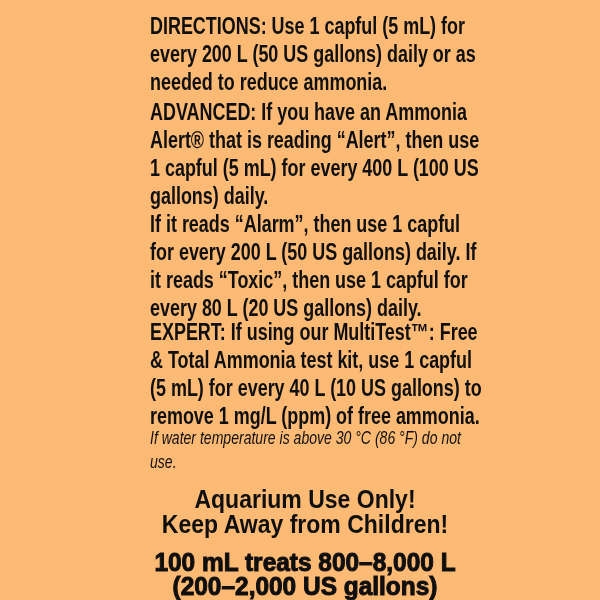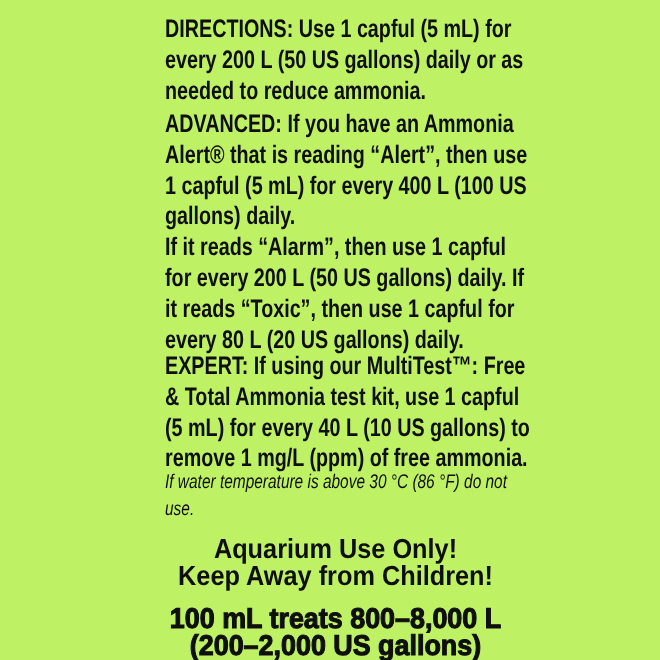--- a/index.html
+++ b/index.html
@@ -4,21 +4,21 @@
 <style>
   html, body {
     margin: 0;
     padding: 0;
     background: #ffffff;
   }
   .label-sheet {
     position: relative;
     width: 600px;
     height: 600px;
-    background: #bef264;
+    background: #fdba74;
     overflow: hidden;
     font-family: "Liberation Sans", sans-serif;
     color: #0f0f0f;
   }
   
   .para {
     position: absolute;
     left: 150px;
     margin: 0;
     font-size: 23px;

